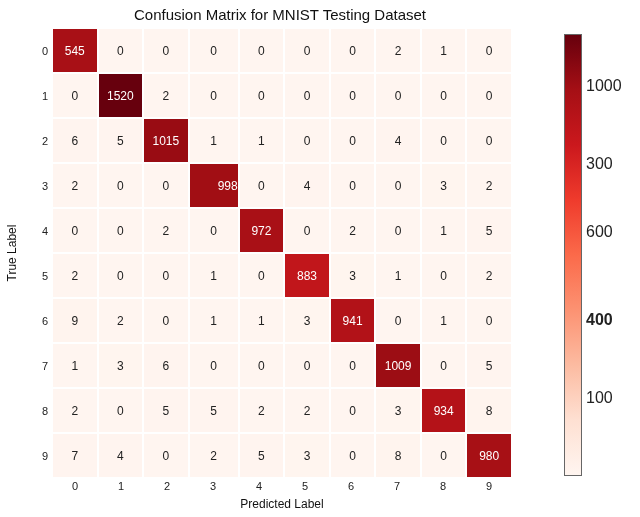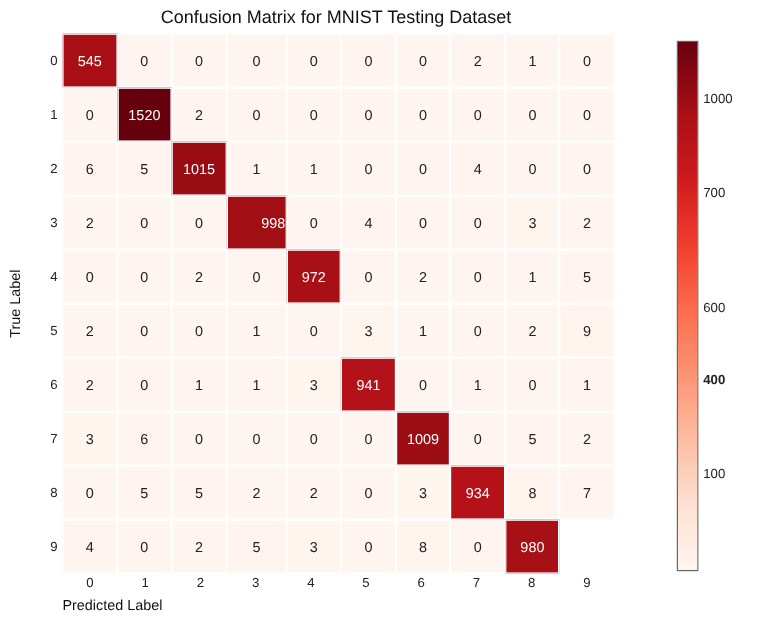--- a/index.html
+++ b/index.html
@@ -5,27 +5,27 @@
   html,body{margin:0;padding:0;background:#fff;font-family:sans-serif;}
   .wrap{position:relative;width:640px;height:517px;}
   .title{position:absolute;top:6px;left:0;width:560px;text-align:center;font-size:15px;color:#111;}
   .plot{position:absolute;top:28px;left:52px;width:460px;height:450px;}
   .grid{width:100%;height:100%;display:grid;grid-template-columns:repeat(10,1fr);grid-template-rows:repeat(10,1fr);}
   .cell{display:flex;align-items:center;justify-content:center;font-size:12px;border:1px solid #fff;box-sizing:border-box;}
   .yticks{position:absolute;top:28px;left:30px;width:18px;height:450px;display:grid;grid-template-rows:repeat(10,1fr);}
   .yticks div{display:flex;align-items:center;justify-content:flex-end;font-size:11px;color:#222;}
   .xticks{position:absolute;top:480px;left:52px;width:460px;height:16px;display:grid;grid-template-columns:repeat(10,1fr);}
   .xticks div{display:flex;align-items:flex-start;justify-content:center;font-size:11px;color:#222;}
-  .xlabel{position:absolute;top:497px;left:52px;width:460px;text-align:left;font-size:12px;color:#111;}
+  .xlabel{position:absolute;top:497px;left:52px;width:460px;text-align:center;font-size:12px;color:#111;}
   .ylabel{position:absolute;top:28px;left:4px;width:16px;height:450px;display:flex;align-items:center;justify-content:center;}
   .ylabel span{transform:rotate(-90deg);white-space:nowrap;font-size:12px;color:#111;}
   .cbar{position:absolute;top:34px;right:58px;width:16px;height:440px;border:1px solid #666;}
   .cbar-inner{width:100%;height:100%;background:linear-gradient(to top,#fff5f0,#fee0d2,#fcbba1,#fc9272,#fb6a4a,#ef3b2c,#cb181d,#a50f15,#67000d);}
   .cticks{position:absolute;top:34px;right:20px;width:34px;height:440px;}
-  .cticks div{position:absolute;left:0;font-size:11px;color:#222;display:flex;align-items:center;}
+  .cticks div{position:absolute;left:0;font-size:16px;color:#222;display:flex;align-items:center;}
 </style>
 </head>
 <body>
 
 <div class="wrap">
   <div class="title">Confusion Matrix for MNIST Testing Dataset</div>
 
   <div class="ylabel">
       <span>True Label</span>
     </div>
@@ -92,20 +92,21 @@
         <div class="cell" style="background: rgb(255, 245, 240); color: rgb(34, 34, 34);">0</div>
         <div class="cell" style="background: rgb(255, 245, 240); color: rgb(34, 34, 34);">2</div>
         <div class="cell" style="background: rgb(255, 245, 240); color: rgb(34, 34, 34);">0</div>
         <div class="cell" style="background: rgb(255, 245, 240); color: rgb(34, 34, 34);">1</div>
         <div class="cell" style="background: rgb(255, 244, 239); color: rgb(34, 34, 34);">5</div>
         <div class="cell" style="background: rgb(255, 245, 240); color: rgb(34, 34, 34);">2</div>
         <div class="cell" style="background: rgb(255, 245, 240); color: rgb(34, 34, 34);">0</div>
         <div class="cell" style="background: rgb(255, 245, 240); color: rgb(34, 34, 34);">0</div>
         <div class="cell" style="background: rgb(255, 245, 240); color: rgb(34, 34, 34);">1</div>
         <div class="cell" style="background: rgb(255, 245, 240); color: rgb(34, 34, 34);">0</div>
+        <div class="cell" style="background: rgb(193, 22, 27); color: rgb(255, 255, 255);">883</div>
         <div class="cell" style="background: rgb(255, 245, 239); color: rgb(34, 34, 34);">3</div>
         <div class="cell" style="background: rgb(255, 245, 240); color: rgb(34, 34, 34);">1</div>
         <div class="cell" style="background: rgb(255, 245, 240); color: rgb(34, 34, 34);">0</div>
         <div class="cell" style="background: rgb(255, 245, 240); color: rgb(34, 34, 34);">2</div>
         <div class="cell" style="background: rgb(255, 244, 238); color: rgb(34, 34, 34);">9</div>
         <div class="cell" style="background: rgb(255, 245, 240); color: rgb(34, 34, 34);">2</div>
         <div class="cell" style="background: rgb(255, 245, 240); color: rgb(34, 34, 34);">0</div>
         <div class="cell" style="background: rgb(255, 245, 240); color: rgb(34, 34, 34);">1</div>
         <div class="cell" style="background: rgb(255, 245, 240); color: rgb(34, 34, 34);">1</div>
         <div class="cell" style="background: rgb(255, 245, 239); color: rgb(34, 34, 34);">3</div>
@@ -159,17 +160,17 @@
       <div>9</div>
     </div>
   <div class="xlabel">Predicted Label</div>
 
   <div class="cbar">
       <div class="cbar-inner"></div>
     </div>
   <div class="cticks" id="cticks">
       <div style="top: 355.055px;">100</div>
       <div style="top: 277.11px; font-weight: bold;">400</div>
-      <div style="top: 217px;">600</div>
-      <div style="top: 121.22px;">700</div>
+      <div style="top: 189px;">600</div>
+      <div style="top: 121.22px;">300</div>
       <div style="top: 43.2746px;">1000</div>
     </div>
 </div>
 
 </body></html>

